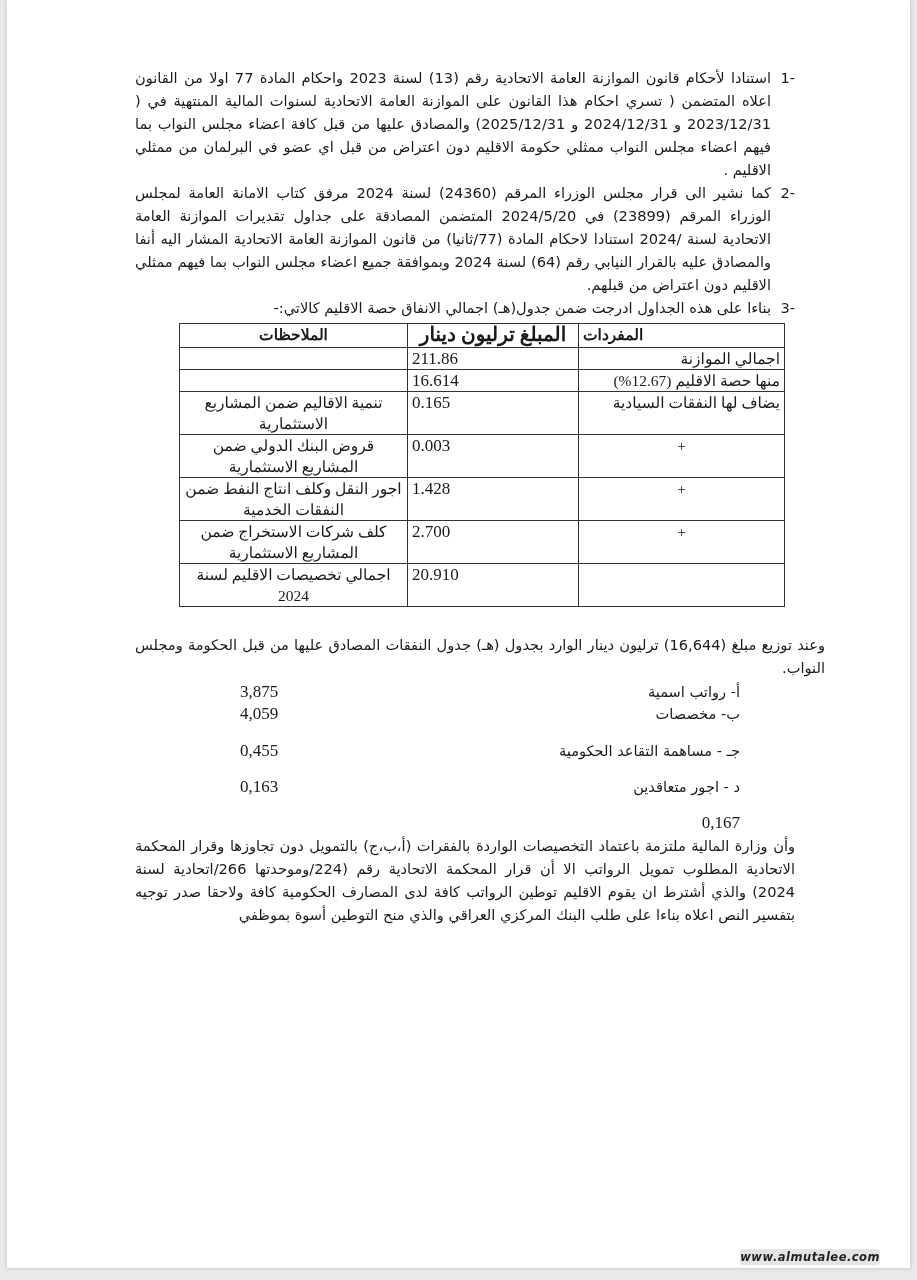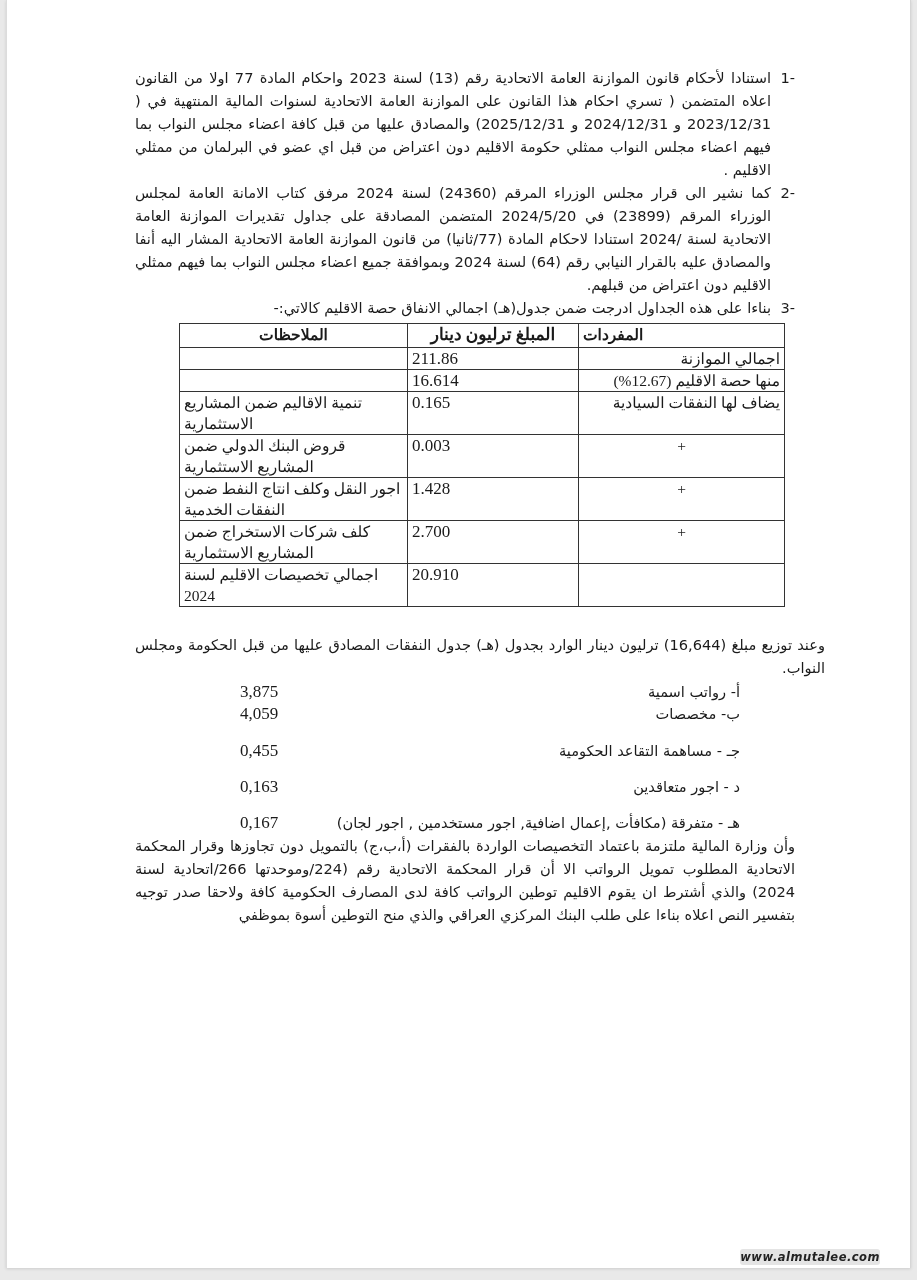--- a/index.html
+++ b/index.html
@@ -24,21 +24,21 @@
     table.budget {
       border-collapse:collapse; direction:rtl; margin-top:4px; margin-right:10px;
       width:606px; font-family:"Liberation Serif", "DejaVu Serif", serif; font-size:15.5px;
     }
     table.budget th, table.budget td {
       border:1.2px solid #333; padding:0 4px; line-height:21px; vertical-align:top;
     }
     table.budget th { font-weight:bold; text-align:left; height:23px; }
     .c-item { width:197px; text-align:right; }
     .c-amount { width:162px; text-align:left; direction:ltr; font-size:17px; }
-    .c-notes { text-align:left; }
+    .c-notes { text-align:center; }
     .c-plus { text-align:center; }
     .dist { margin-top:26px; margin-right:-30px; width:690px; }
     .comp-head { margin-top:16px; margin-right:0px; font-weight:bold; }
     .comp-head .dash { margin-left:20px; }
     .comp-head .ul { text-decoration:underline; }
     .comp-list { margin-right:55px; margin-top:2px; position:relative; width:500px; }
     .comp-row { display:flex; justify-content:space-between; align-items:baseline; direction:rtl; }
     .comp-row .val { font-family:"Liberation Serif", serif; font-size:17px; direction:ltr; }
     .final { }
     .watermark {
@@ -66,21 +66,21 @@
 
     <div class="item">
       <span class="num">-3</span>
       <p class="p">بناءا على هذه الجداول ادرجت ضمن جدول(هـ) اجمالي الانفاق حصة الاقليم كالاتي:-</p>
     </div>
 
     <table class="budget">
       <thead>
         <tr>
           <th class="c-item">المفردات</th>
-          <th class="c-amount" style="text-align:center;font-size:17px;direction:rtl;">المبلغ ترليون دينار</th>
+          <th class="c-amount" style="text-align:center;font-size:20px;direction:rtl;">المبلغ ترليون دينار</th>
           <th class="c-notes" style="text-align:center;">الملاحظات</th>
         </tr>
       </thead>
       <tbody>
         <tr>
           <td class="c-item">اجمالي الموازنة</td>
           <td class="c-amount">211.86</td>
           <td class="c-notes"></td>
         </tr>
         <tr>
@@ -130,21 +130,20 @@
       </div>
       <div class="comp-row" style="margin-top:14px;">
         <span>جـ - مساهمة التقاعد الحكومية</span>
         <span class="val">0,455</span>
       </div>
       <div class="comp-row" style="margin-top:13px;">
         <span>د - اجور متعاقدين</span>
         <span class="val">0,163</span>
       </div>
       <div class="comp-row" style="margin-top:13px;">
-        <span>هـ - متفرقة (مكافأت ,إعمال اضافية, اجور مستخدمين , اجور لجان)</span>
         <span class="val">0,167</span>
       </div>
     </div>
 
     <p class="p final">وأن وزارة المالية ملتزمة باعتماد التخصيصات الواردة بالفقرات (أ،ب،ج) بالتمويل دون تجاوزها وقرار المحكمة الاتحادية المطلوب تمويل الرواتب الا أن قرار المحكمة الاتحادية رقم (224/وموحدتها 266/اتحادية لسنة 2024) والذي أشترط ان يقوم الاقليم توطين الرواتب كافة لدى المصارف الحكومية كافة ولاحقا صدر توجيه بتفسير النص اعلاه بناءا على طلب البنك المركزي العراقي والذي منح التوطين أسوة بموظفي</p>
   </div>
 
   <div class="watermark">www.almutalee.com</div>
 </div>
 

